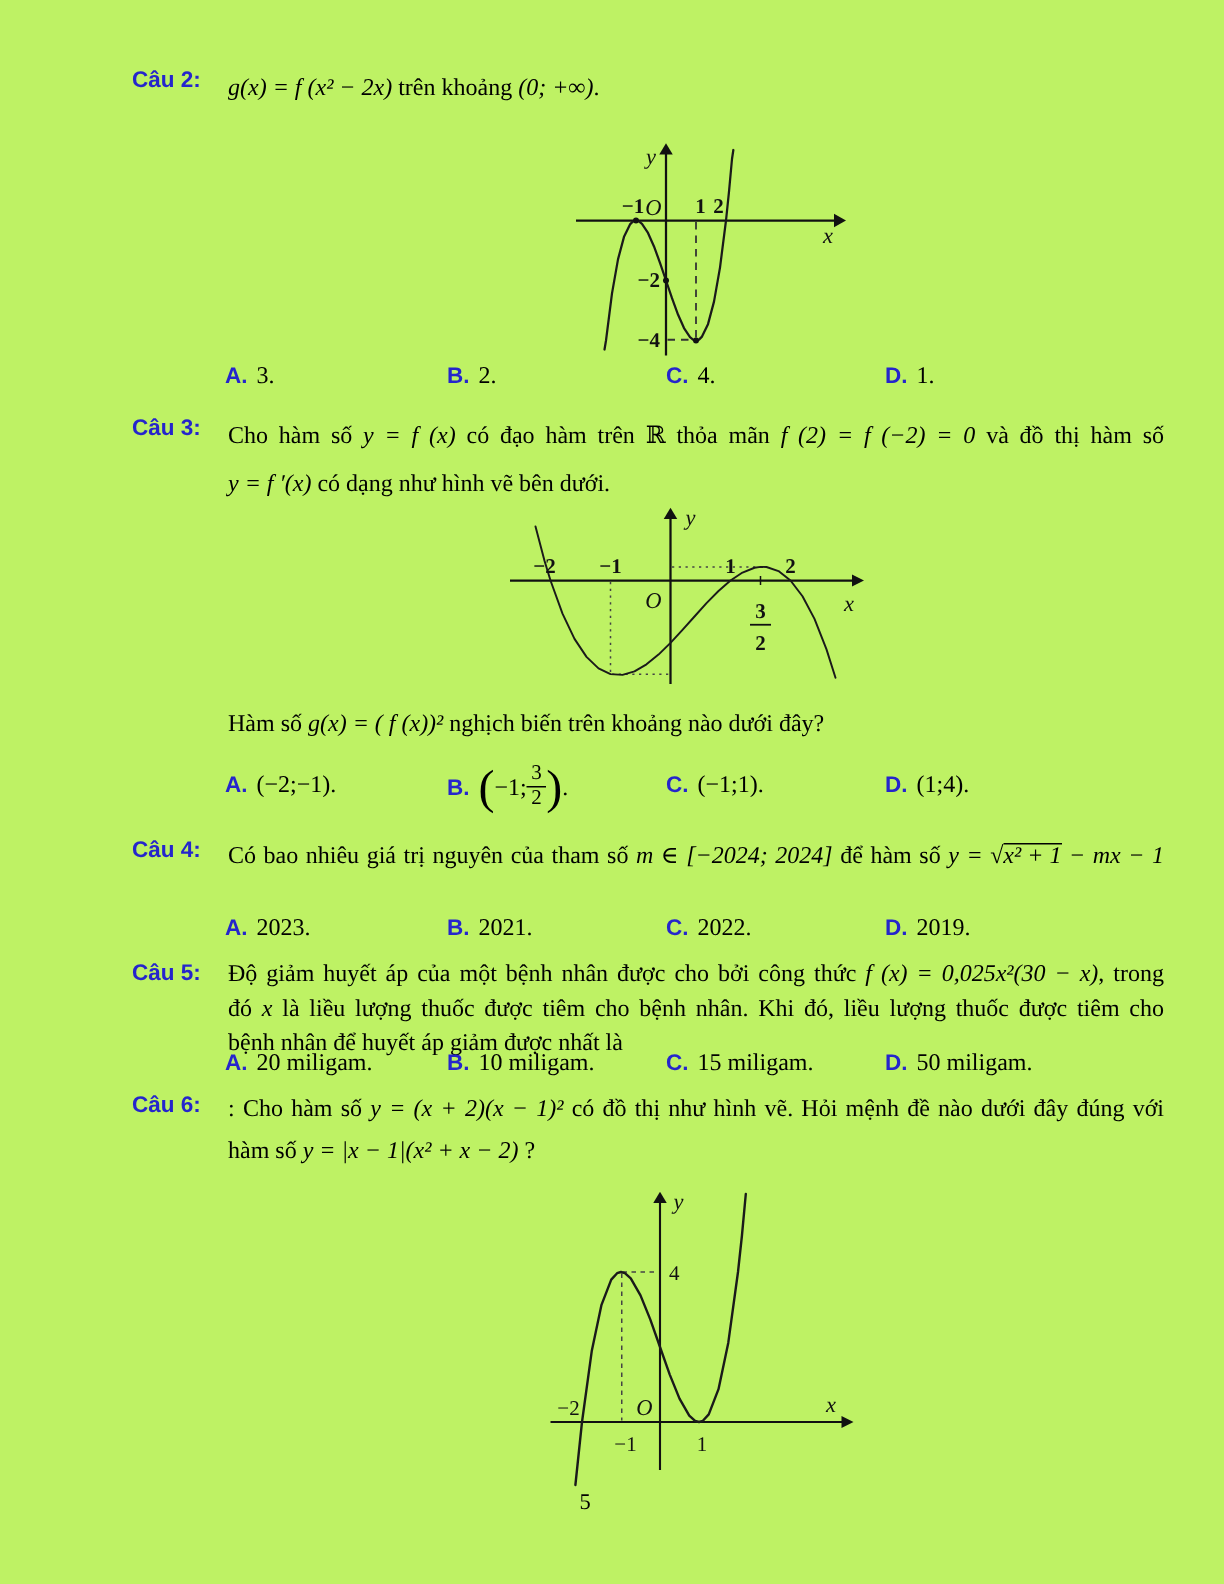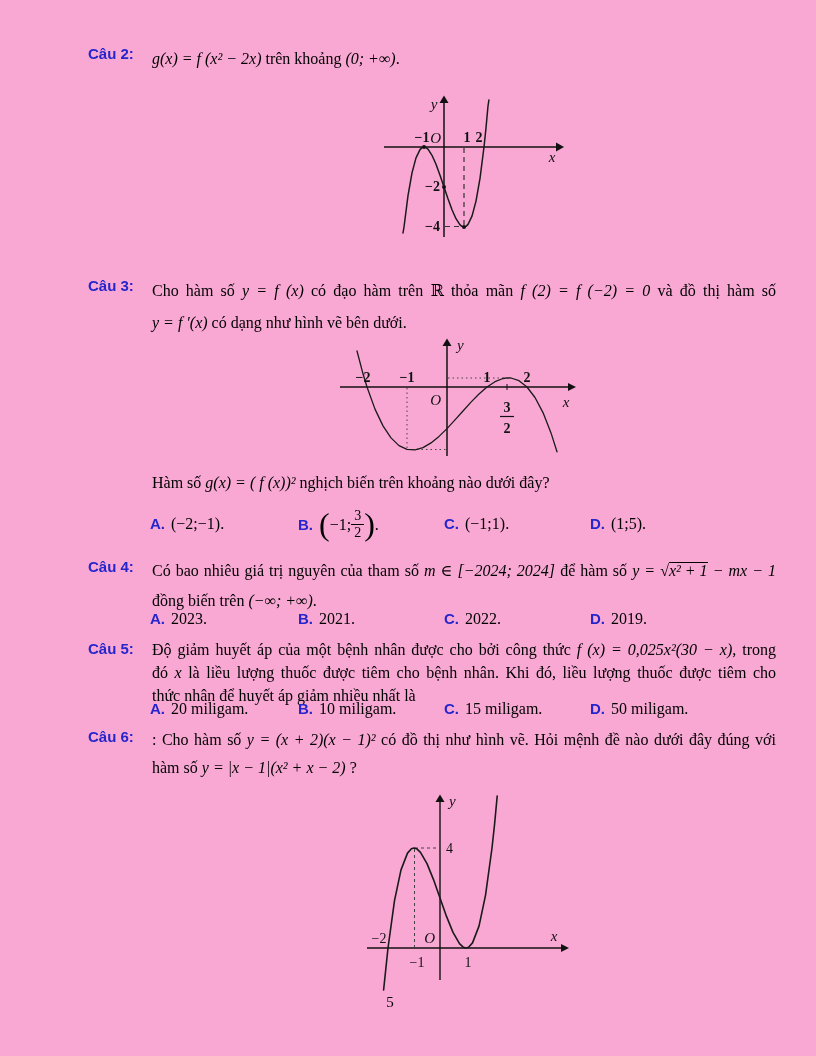--- a/index.html
+++ b/index.html
@@ -1,17 +1,17 @@
 <!DOCTYPE html>
 <html><head>
 <meta charset="utf-8">
 <style>
   * { margin:0; padding:0; box-sizing:border-box; }
   html,body { background:#ffffff; }
-  .page { position:relative; width:816px; height:1056px; background:#f9a8d4; overflow:hidden;
+  .page { position:relative; width:816px; height:1056px; background:#bef264; overflow:hidden;
           font-family:"Liberation Serif","DejaVu Serif",serif; color:#000; }
   .qlabel { position:absolute; left:88px; font:bold 15px "Liberation Sans","DejaVu Sans",sans-serif;
             color:#2525CC; white-space:nowrap; }
   .qtext  { position:absolute; left:152px; width:624px; font-size:16px; }
   .line   { display:block; }
   .just   { text-align:justify; text-align-last:justify; }
   .m      { font-style:italic; }
   .lh31 .line{ line-height:31px; } .lh32 .line{ line-height:32px; }
   .lh30 .line{ line-height:30px; } .lh23 .line{ line-height:23px; } .lh28 .line{ line-height:28px; }
   .ans-row { position:absolute; left:150px; width:626px; height:22px; }
@@ -56,20 +56,26 @@
     <text x="52" y="14" class="git" text-anchor="middle">y</text>
     <text x="170" y="67" class="git" text-anchor="middle">x</text>
     <text x="59" y="48" class="git" text-anchor="end">O</text>
     <text x="40" y="47" class="gt" text-anchor="middle">−1</text>
     <text x="85" y="47" class="gt" text-anchor="middle">1</text>
     <text x="97" y="47" class="gt" text-anchor="middle">2</text>
     <text x="58" y="96" class="gt" text-anchor="end">−2</text>
     <text x="58" y="136" class="gt" text-anchor="end">−4</text>
   </svg>
 
+  <div class="ans-row" style="top:242px">
+    <span class="ans a0"><span class="k">A.</span><span class="v">3.</span></span>
+    <span class="ans a1"><span class="k">B.</span><span class="v">2.</span></span>
+    <span class="ans a2"><span class="k">C.</span><span class="v">4.</span></span>
+    <span class="ans a3"><span class="k">D.</span><span class="v">1.</span></span>
+  </div>
 
   <div class="qlabel" style="top:277px">Câu 3:</div>
   <div class="qtext lh32" style="top:275px">
     <span class="line just"><span>Cho hàm số </span><span class="m">y = f (x)</span><span> có đạo hàm trên </span><span>ℝ</span><span> thỏa mãn </span><span class="m">f (2) = f (−2) = 0</span><span> và đồ thị hàm số</span></span>
     <span class="line"><span class="m">y = f ′(x)</span><span> có dạng như hình vẽ bên dưới.</span></span>
   </div>
 
   <svg class="graph" style="left:330px; top:336px" width="262" height="128" viewBox="0 0 262 128">
     <line x1="10" y1="51" x2="240" y2="51" stroke="#111" stroke-width="1.5"></line>
     <path d="M238,47 L246,51 L238,55 Z" fill="#111"></path>
@@ -93,40 +99,39 @@
   </svg>
 
   <div class="qtext" style="top:474px">
     <span class="line"><span>Hàm số </span><span class="m">g(x) = ( f (x))²</span><span> nghịch biến trên khoảng nào dưới đây?</span></span>
   </div>
 
   <div class="ans-row" style="top:501px; height:46px">
     <span class="ans a0" style="top:14px"><span class="k">A.</span><span class="v">(−2;−1).</span></span>
     <span class="ans a1" style="top:9px"><span class="k">B.</span><span class="v"><span class="bigp">(</span><span>−1;</span><span class="frac"><span class="num">3</span><span class="den">2</span></span><span class="bigp">)</span><span>.</span></span></span>
     <span class="ans a2" style="top:14px"><span class="k">C.</span><span class="v">(−1;1).</span></span>
-    <span class="ans a3" style="top:14px"><span class="k">D.</span><span class="v">(1;5).</span></span>
+    <span class="ans a3" style="top:14px"><span class="k">D.</span><span class="v">(1;4).</span></span>
   </div>
 
   <div class="qlabel" style="top:558px">Câu 4:</div>
   <div class="qtext lh30" style="top:556px">
     <span class="line just"><span>Có bao nhiêu giá trị nguyên của tham số </span><span class="m">m ∈ [−2024; 2024]</span><span> để hàm số </span><span class="m">y = </span><span class="sqrt"><span class="m">√</span><span class="m rad">x² + 1</span></span><span class="m"> − mx − 1</span></span>
-    <span class="line"><span>đồng biến trên </span><span class="m">(−∞; +∞)</span><span>.</span></span>
   </div>
   <div class="ans-row" style="top:610px">
     <span class="ans a0"><span class="k">A.</span><span class="v">2023.</span></span>
     <span class="ans a1"><span class="k">B.</span><span class="v">2021.</span></span>
     <span class="ans a2"><span class="k">C.</span><span class="v">2022.</span></span>
     <span class="ans a3"><span class="k">D.</span><span class="v">2019.</span></span>
   </div>
 
   <div class="qlabel" style="top:640px">Câu 5:</div>
   <div class="qtext lh23" style="top:638px">
     <span class="line just"><span>Độ giảm huyết áp của một bệnh nhân được cho bởi công thức </span><span class="m">f (x) = 0,025x²(30 − x)</span><span>, trong</span></span>
     <span class="line just"><span>đó </span><span class="m">x</span><span> là liều lượng thuốc được tiêm cho bệnh nhân. Khi đó, liều lượng thuốc được tiêm cho</span></span>
-    <span class="line">thức nhân để huyết áp giảm nhiều nhất là</span>
+    <span class="line">bệnh nhân để huyết áp giảm được nhất là</span>
   </div>
   <div class="ans-row" style="top:700px">
     <span class="ans a0"><span class="k">A.</span><span class="v">20 miligam.</span></span>
     <span class="ans a1"><span class="k">B.</span><span class="v">10 miligam.</span></span>
     <span class="ans a2"><span class="k">C.</span><span class="v">15 miligam.</span></span>
     <span class="ans a3"><span class="k">D.</span><span class="v">50 miligam.</span></span>
   </div>
 
   <div class="qlabel" style="top:728px">Câu 6:</div>
   <div class="qtext lh28" style="top:726px">

